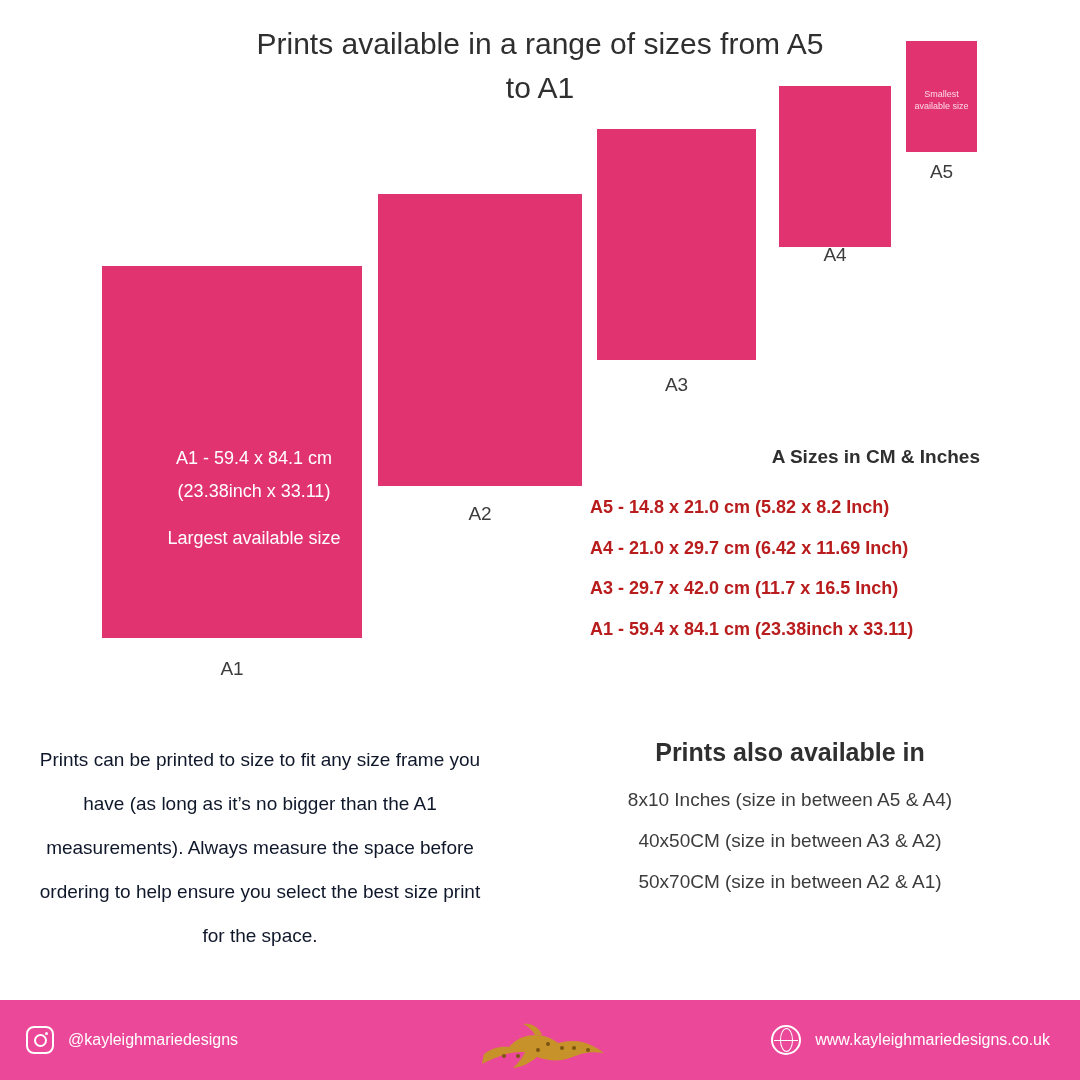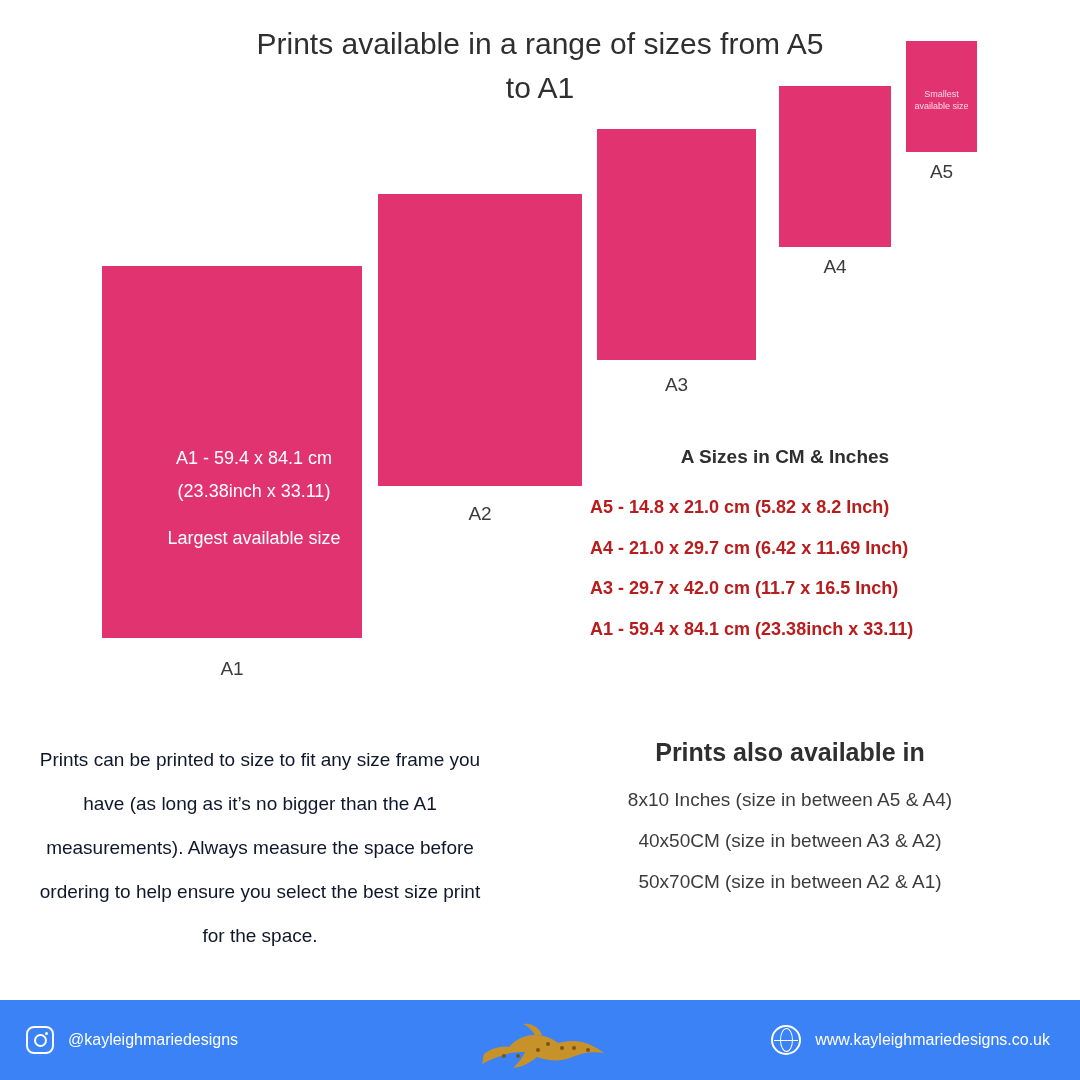--- a/index.html
+++ b/index.html
@@ -52,21 +52,21 @@
   #sheet-a1 { left: 102px; top: 266px; width: 260px; height: 372px; }
   #label-a1 { left: 102px; top: 658px; width: 260px; }
 
   #sheet-a2 { left: 378px; top: 194px; width: 204px; height: 292px; }
   #label-a2 { left: 378px; top: 503px; width: 204px; }
 
   #sheet-a3 { left: 597px; top: 129px; width: 159px; height: 231px; }
   #label-a3 { left: 597px; top: 374px; width: 159px; }
 
   #sheet-a4 { left: 779px; top: 86px; width: 112px; height: 161px; }
-  #label-a4 { left: 779px; top: 256px; width: 112px; }
+  #label-a4 { left: 779px; top: 244px; width: 112px; }
 
   #sheet-a5 { left: 906px; top: 41px; width: 71px; height: 111px; }
   #label-a5 { left: 906px; top: 161px; width: 71px; }
 
   .a1-inner {
     position: absolute;
     left: 102px;
     top: 442px;
     width: 304px;
     text-align: center;
@@ -86,21 +86,21 @@
     font-size: 9px;
     line-height: 12px;
   }
 
   
   .sizes-heading {
     position: absolute;
     left: 590px;
     top: 446px;
     width: 390px;
-    text-align: center;
+    text-align: right;
     font-size: 19px;
     font-weight: bold;
     color: #2f2f2f;
   }
   .sizes-list {
     position: absolute;
     left: 590px;
     top: 487px;
     width: 400px;
   }
@@ -149,21 +149,21 @@
     white-space: nowrap;
   }
 
   
   .footer {
     position: absolute;
     left: 0;
     top: 1000px;
     width: 1080px;
     height: 80px;
-    background: #3b82f6;
+    background: #ec4899;
     display: flex;
     align-items: center;
   }
   .footer-left {
     display: flex;
     align-items: center;
     margin-left: 26px;
     width: 420px;
   }
   .footer-right {

